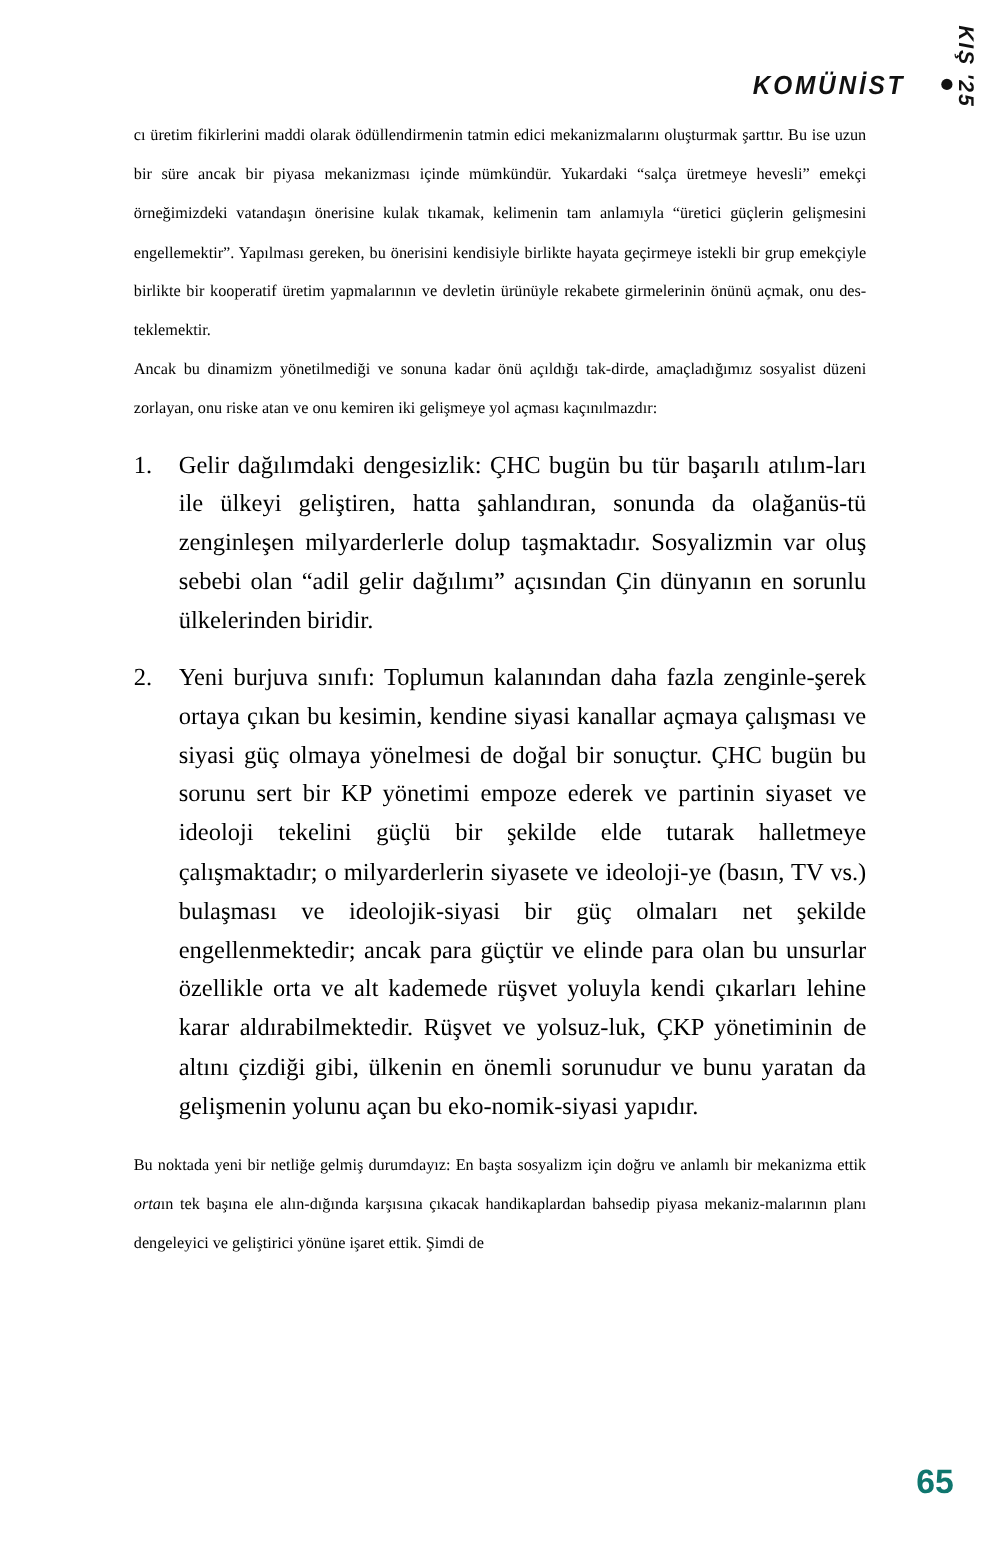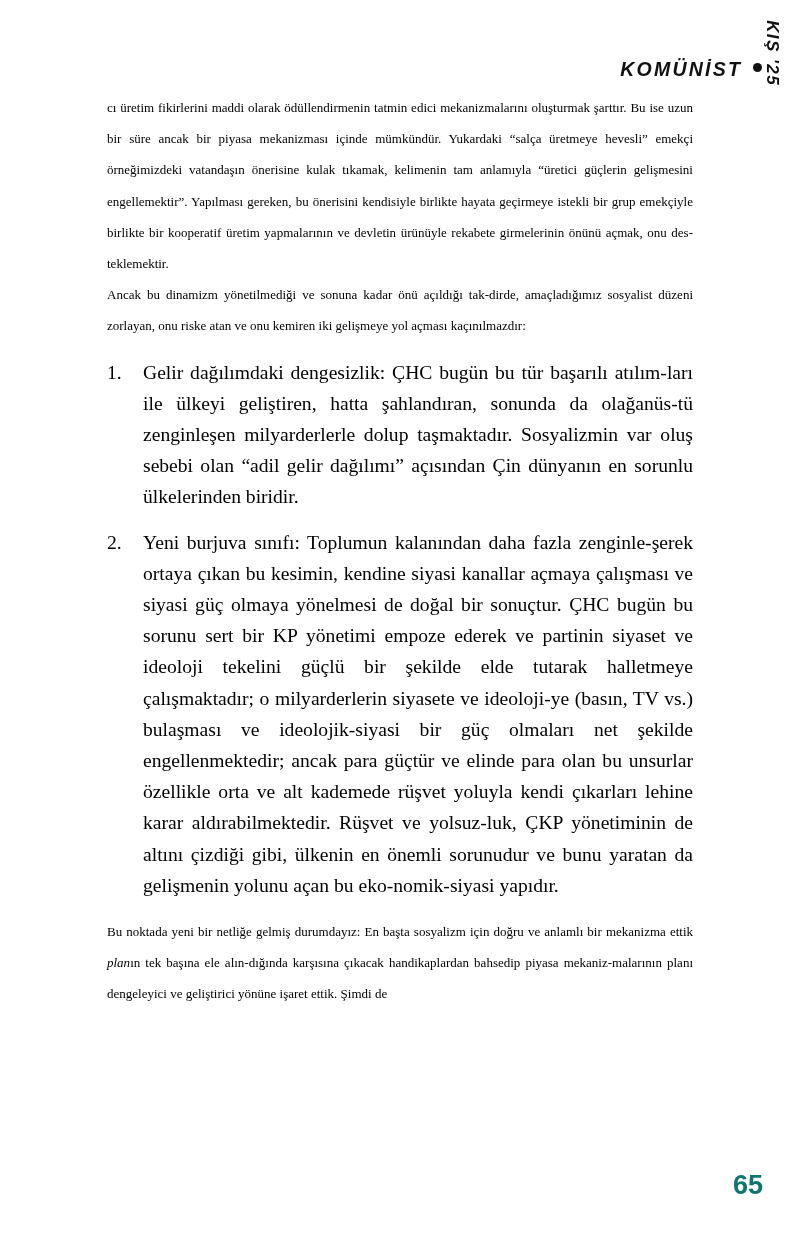--- a/index.html
+++ b/index.html
@@ -20,21 +20,21 @@
     box-sizing: border-box;
   }
 
   
   .running-head {
     position: absolute;
     top: 54px;
     right: 36px;
     display: flex;
     align-items: center;
-    gap: 11px;
+    gap: 29px;
     height: 28px;
   }
 
   .running-head-title {
     font-family: "Liberation Sans", "DejaVu Sans", sans-serif;
     font-weight: bold;
     font-style: italic;
     font-size: 21px;
     letter-spacing: 2.4px;
     color: #111111;
@@ -167,20 +167,20 @@
         <span class="list-marker">1.</span>
         <span class="list-text">Gelir dağılımdaki dengesizlik: ÇHC bugün bu tür başarılı atılım-ları ile ülkeyi geliştiren, hatta şahlandıran, sonunda da olağanüs-tü zenginleşen milyarderlerle dolup taşmaktadır. Sosyalizmin var oluş sebebi olan “adil gelir dağılımı” açısından Çin dünyanın en sorunlu ülkelerinden biridir.</span>
       </li>
       <li>
         <span class="list-marker">2.</span>
         <span class="list-text">Yeni burjuva sınıfı: Toplumun kalanından daha fazla zenginle-şerek ortaya çıkan bu kesimin, kendine siyasi kanallar açmaya çalışması ve siyasi güç olmaya yönelmesi de doğal bir sonuçtur. ÇHC bugün bu sorunu sert bir KP yönetimi empoze ederek ve partinin siyaset ve ideoloji tekelini güçlü bir şekilde elde tutarak halletmeye çalışmaktadır; o milyarderlerin siyasete ve ideoloji-ye (basın, TV vs.) bulaşması ve ideolojik-siyasi bir güç olmaları net şekilde engellenmektedir; ancak para güçtür ve elinde para olan bu unsurlar özellikle orta ve alt kademede rüşvet yoluyla kendi çıkarları lehine karar aldırabilmektedir. Rüşvet ve yolsuz-luk, ÇKP yönetiminin de altını çizdiği gibi, ülkenin en önemli sorunudur ve bunu yaratan da gelişmenin yolunu açan bu eko-nomik-siyasi yapıdır.</span>
       </li>
     </ol>
 
     <p class="body-par par-gap-before">
-      <span>Bu noktada yeni bir netliğe gelmiş durumdayız: En başta sosyalizm için doğru ve anlamlı bir mekanizma ettik </span><em class="term">plan</em><span>ın tek başına ele alın-dığında karşısına çıkacak handikaplardan bahsedip piyasa mekaniz-malarının planı dengeleyici ve geliştirici yönüne işaret ettik. Şimdi de</span>
+      <span>Bu noktada yeni bir netliğe gelmiş durumdayız: En başta sosyalizm için doğru ve anlamlı bir mekanizma ettik </span><em class="term">orta</em><span>ın tek başına ele alın-dığında karşısına çıkacak handikaplardan bahsedip piyasa mekaniz-malarının planı dengeleyici ve geliştirici yönüne işaret ettik. Şimdi de</span>
     </p>
 
   </div>
 
   <div class="folio">65</div>
 
 </div>
 
 </body></html>

